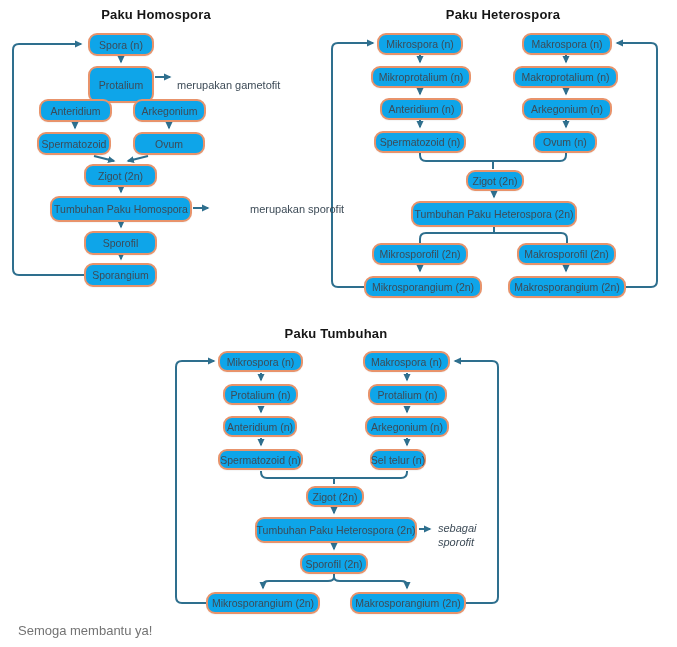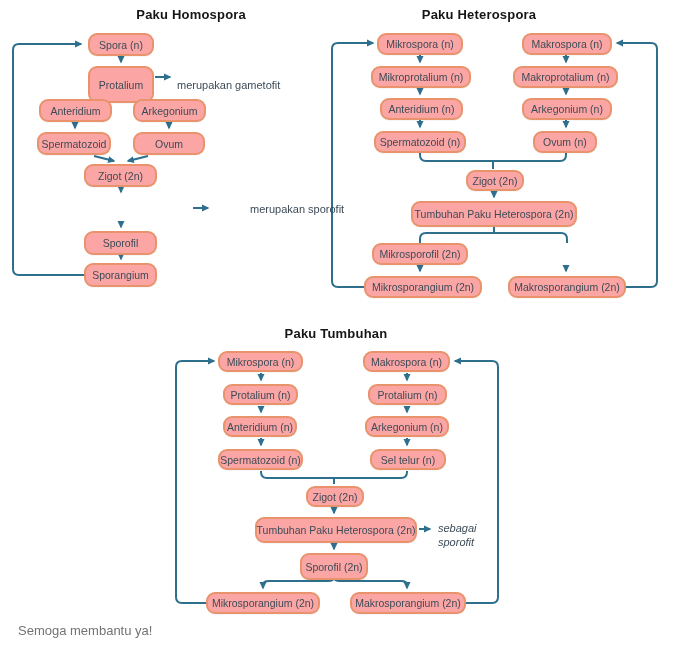--- a/index.html
+++ b/index.html
@@ -8,21 +8,21 @@
     font-family:"Liberation Sans", sans-serif;
   }
   .wires{position:absolute;left:0;top:0;z-index:0;}
   .chart-title{
     position:absolute;z-index:2;text-align:center;
     font-size:13px;font-weight:bold;color:#151515;letter-spacing:0.2px;
   }
   .node{
     position:absolute;z-index:1;box-sizing:border-box;
     display:flex;align-items:center;justify-content:center;
-    background:#fca5a5;border:2px solid #E8936B;border-radius:9px;
+    background:#0ea5e9;border:2px solid #E8936B;border-radius:9px;
     font-size:10.5px;color:#3D4B57;white-space:nowrap;padding:0 3px;
     box-shadow:0 1px 1px rgba(0,0,0,0.04);
   }
   .ann{
     position:absolute;z-index:1;font-size:11px;color:#3D4B57;white-space:pre-line;
     line-height:14px;
   }
   .footer-note{
     position:absolute;z-index:1;font-size:13px;color:#737373;
   }
@@ -81,64 +81,66 @@
       <path d="M334,507 L334,513" marker-end="url(#ah)"></path>
       <path d="M419,529 L430,529" marker-end="url(#ah)"></path>
       <path d="M334,543 L334,549" marker-end="url(#ah)"></path>
       <path d="M334,574 L334,577 Q334,581 328,581 L269,581 Q263,581 263,585 L263,588" marker-end="url(#ah)"></path>
       <path d="M334,574 L334,577 Q334,581 340,581 L401,581 Q407,581 407,585 L407,588" marker-end="url(#ah)"></path>
       <path d="M206,603 L182,603 Q176,603 176,597 L176,367 Q176,361 182,361 L214,361" marker-end="url(#ah)"></path>
       <path d="M466,603 L492,603 Q498,603 498,597 L498,367 Q498,361 492,361 L455,361" marker-end="url(#ah)"></path>
     </g>
   </svg>
 
-  <div class="chart-title" style="left:66px;top:7px;width:180px;text-align:right;">Paku Homospora</div>
+  <div class="chart-title" style="left:66px;top:7px;width:180px;">Paku Homospora</div>
 
   <div class="node" style="left:88px;top:33px;width:66px;height:23px;">Spora (n)</div>
   <div class="node" style="left:88px;top:66px;width:66px;height:37px;">Protalium</div>
   <div class="node" style="left:39px;top:99px;width:73px;height:23px;">Anteridium</div>
   <div class="node" style="left:133px;top:99px;width:73px;height:23px;">Arkegonium</div>
   <div class="node" style="left:37px;top:132px;width:74px;height:23px;">Spermatozoid</div>
   <div class="node" style="left:133px;top:132px;width:72px;height:23px;">Ovum</div>
   <div class="node" style="left:84px;top:164px;width:73px;height:23px;">Zigot (2n)</div>
+  <div class="node" style="left:50px;top:196px;width:142px;height:26px;">Tumbuhan Paku Homospora</div>
   <div class="node" style="left:84px;top:231px;width:73px;height:24px;">Sporofil</div>
   <div class="node" style="left:84px;top:263px;width:73px;height:24px;">Sporangium</div>
 
   <div class="ann" style="left:177px;top:78px;">merupakan gametofit</div>
   <div class="ann" style="left:214px;top:202px;margin-left:36px;">merupakan sporofit</div>
 
-  <div class="chart-title" style="left:389px;top:7px;width:180px;">Paku Heterospora</div>
+  <div class="chart-title" style="left:413px;top:7px;width:180px;">Paku Heterospora</div>
 
   <div class="node" style="left:377px;top:33px;width:86px;height:22px;">Mikrospora (n)</div>
   <div class="node" style="left:522px;top:33px;width:90px;height:22px;">Makrospora (n)</div>
   <div class="node" style="left:371px;top:66px;width:100px;height:22px;">Mikroprotalium (n)</div>
   <div class="node" style="left:513px;top:66px;width:105px;height:22px;">Makroprotalium (n)</div>
   <div class="node" style="left:380px;top:98px;width:83px;height:22px;">Anteridium (n)</div>
   <div class="node" style="left:522px;top:98px;width:90px;height:22px;">Arkegonium (n)</div>
   <div class="node" style="left:374px;top:131px;width:92px;height:22px;">Spermatozoid (n)</div>
   <div class="node" style="left:533px;top:131px;width:64px;height:22px;">Ovum (n)</div>
   <div class="node" style="left:466px;top:170px;width:58px;height:21px;">Zigot (2n)</div>
   <div class="node" style="left:411px;top:201px;width:166px;height:26px;">Tumbuhan Paku Heterospora (2n)</div>
   <div class="node" style="left:372px;top:243px;width:96px;height:22px;">Mikrosporofil (2n)</div>
+  <div class="node" style="left:517px;top:243px;width:99px;height:22px;">Makrosporofil (2n)</div>
   <div class="node" style="left:364px;top:276px;width:118px;height:22px;">Mikrosporangium (2n)</div>
   <div class="node" style="left:508px;top:276px;width:118px;height:22px;">Makrosporangium (2n)</div>
 
   <div class="chart-title" style="left:246px;top:326px;width:180px;">Paku Tumbuhan</div>
 
   <div class="node" style="left:218px;top:351px;width:85px;height:21px;">Mikrospora (n)</div>
   <div class="node" style="left:363px;top:351px;width:87px;height:21px;">Makrospora (n)</div>
   <div class="node" style="left:223px;top:384px;width:75px;height:21px;">Protalium (n)</div>
   <div class="node" style="left:368px;top:384px;width:79px;height:21px;">Protalium (n)</div>
   <div class="node" style="left:223px;top:416px;width:74px;height:21px;">Anteridium (n)</div>
   <div class="node" style="left:365px;top:416px;width:84px;height:21px;">Arkegonium (n)</div>
   <div class="node" style="left:218px;top:449px;width:85px;height:21px;">Spermatozoid (n)</div>
-  <div class="node" style="left:370px;top:449px;width:76px;height:21px;">Sel telur (n)</div>
+  <div class="node" style="left:370px;top:449px;width:56px;height:21px;">Sel telur (n)</div>
   <div class="node" style="left:306px;top:486px;width:58px;height:21px;">Zigot (2n)</div>
   <div class="node" style="left:255px;top:517px;width:162px;height:26px;">Tumbuhan Paku Heterospora (2n)</div>
-  <div class="node" style="left:300px;top:553px;width:68px;height:27px;">Sporofil (2n)</div>
+  <div class="node" style="left:300px;top:553px;width:68px;height:21px;">Sporofil (2n)</div>
   <div class="node" style="left:206px;top:592px;width:114px;height:22px;">Mikrosporangium (2n)</div>
   <div class="node" style="left:350px;top:592px;width:116px;height:22px;">Makrosporangium (2n)</div>
 
   <div class="ann" style="left:438px;top:521px;font-style:italic;">sebagai
 sporofit</div>
 
   <div class="footer-note" style="left:18px;top:623px;">Semoga membantu ya!</div>
 
 </div>
 

